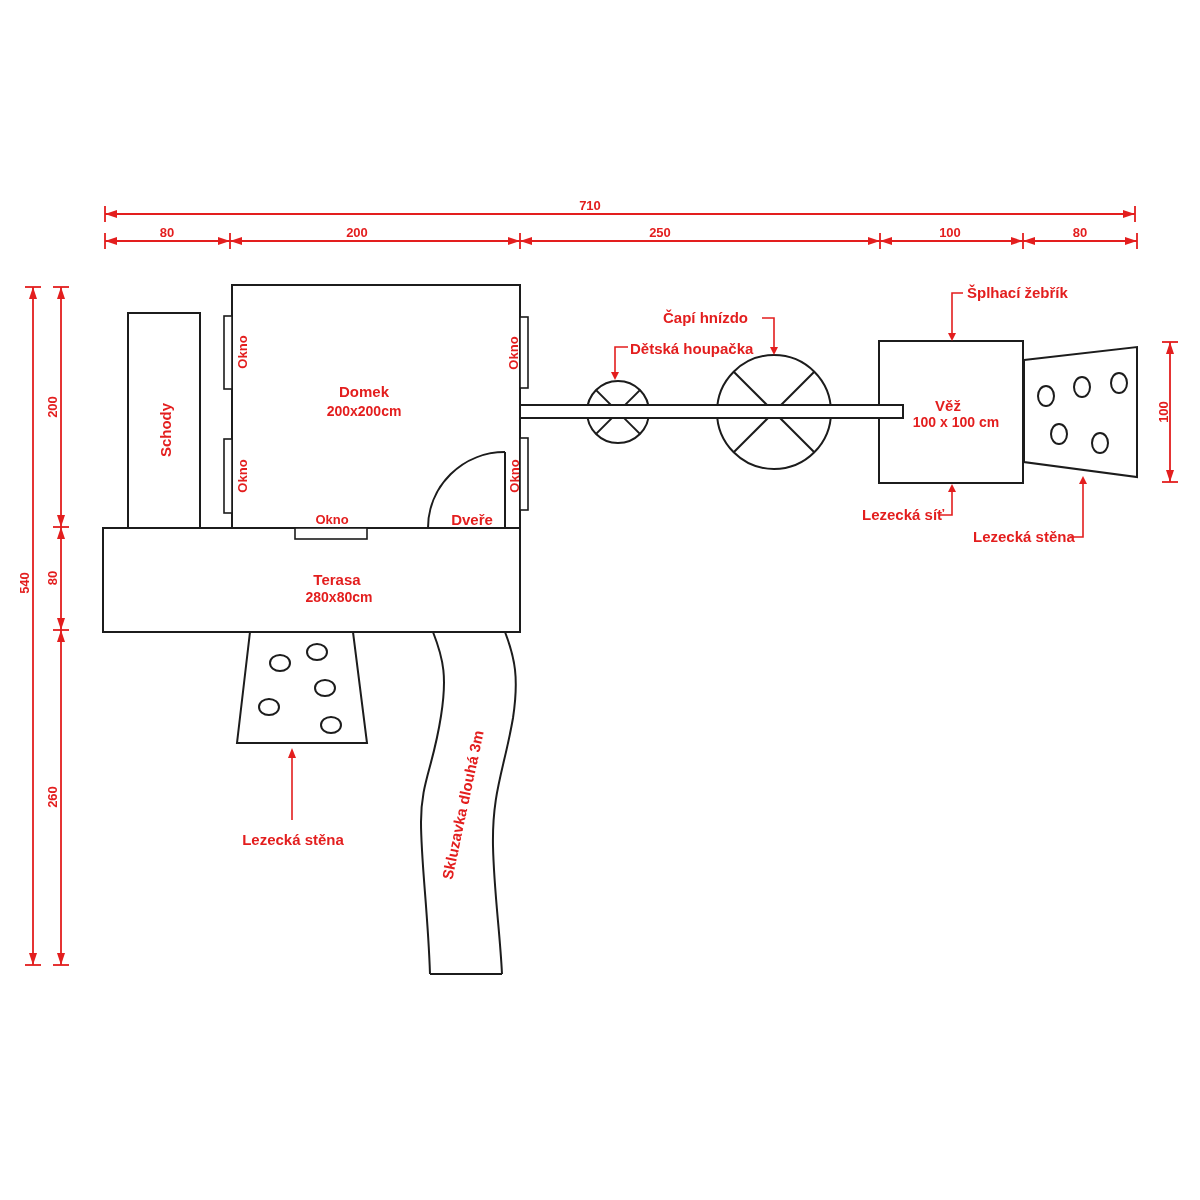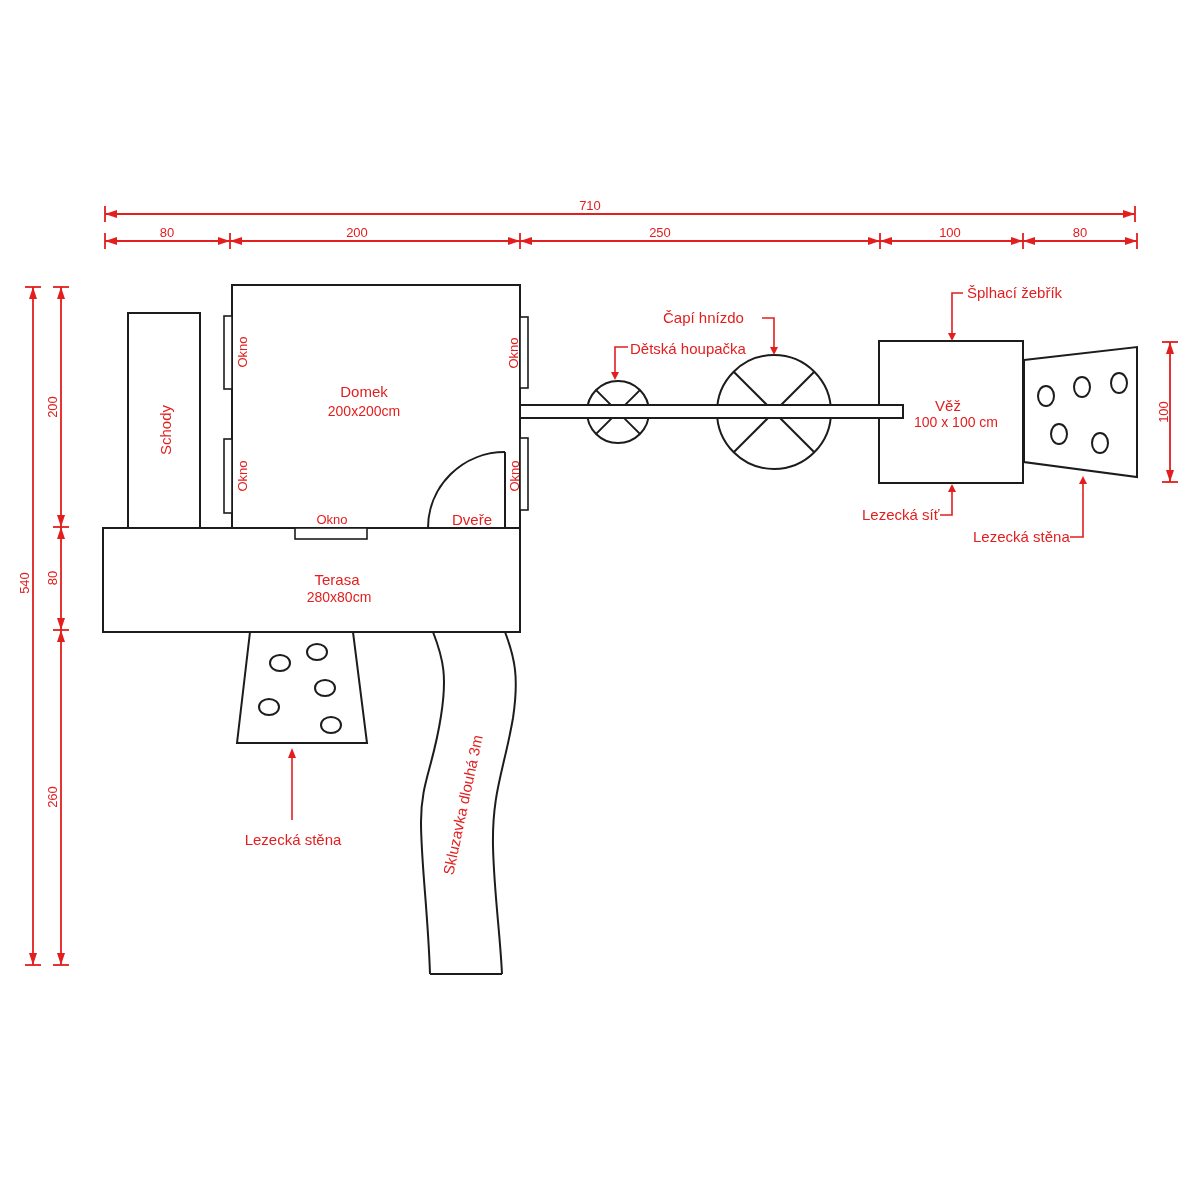--- a/index.html
+++ b/index.html
@@ -6,20 +6,21 @@
     margin: 0;
     padding: 0;
     background: #ffffff;
   }
   .canvas {
     position: relative;
     width: 1200px;
     height: 1200px;
     background: #ffffff;
     overflow: hidden;
+    font-weight: bold;
   }
   svg text {
     font-family: "Liberation Sans", sans-serif;
   }
   .lbl   { font-size: 15px; }
   .lbl-s { font-size: 14px; }
   .lbl-w { font-size: 13px; }
   .dim   { font-size: 13px; }
 </style>
 </head>

